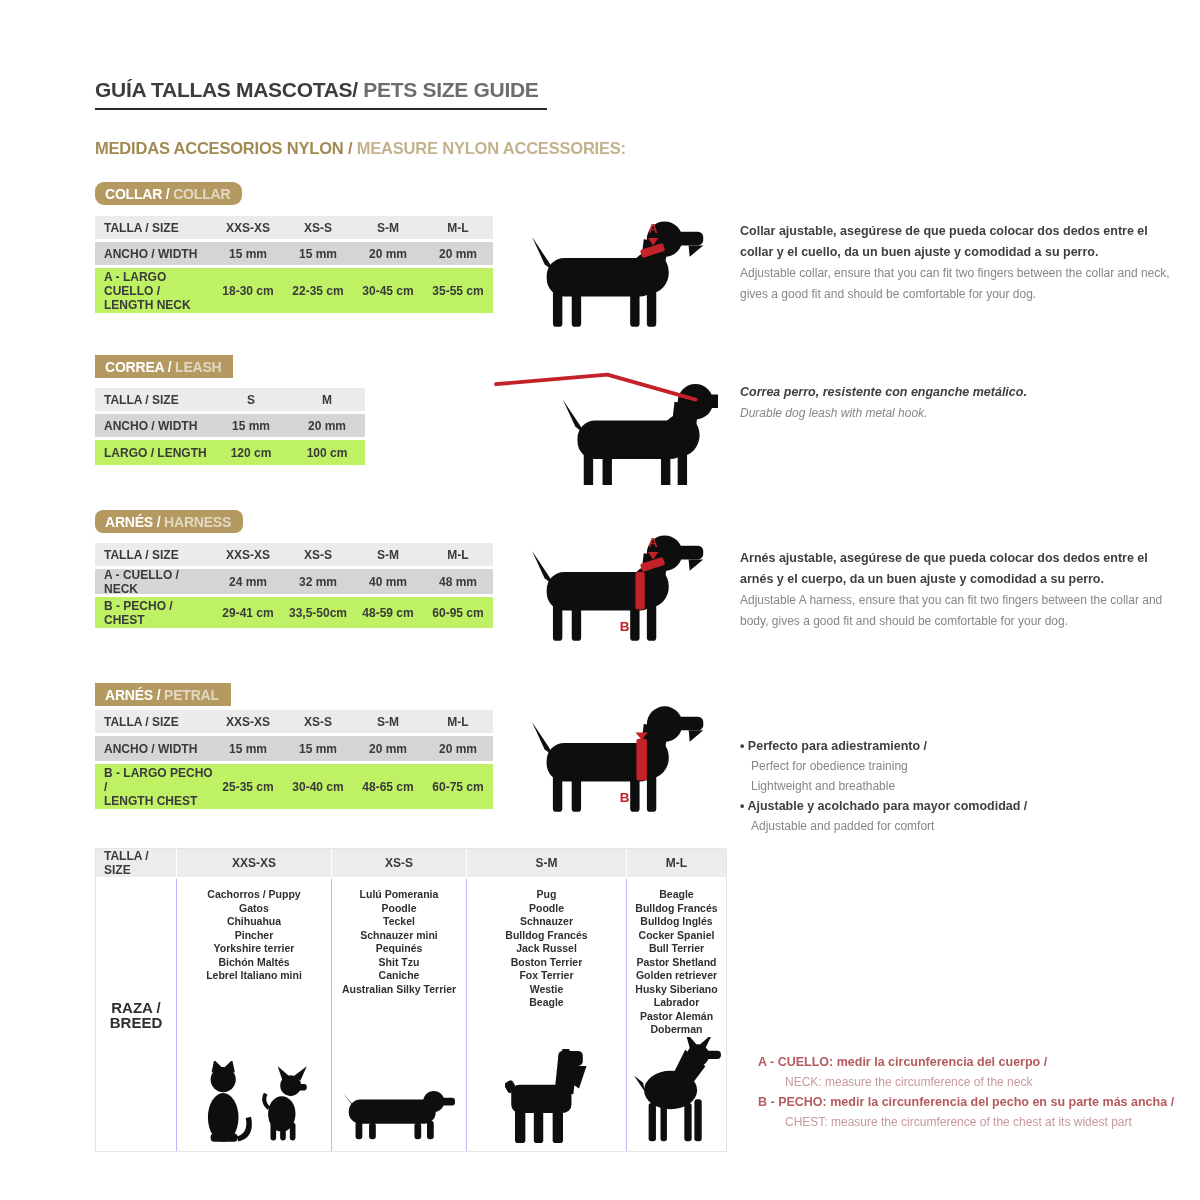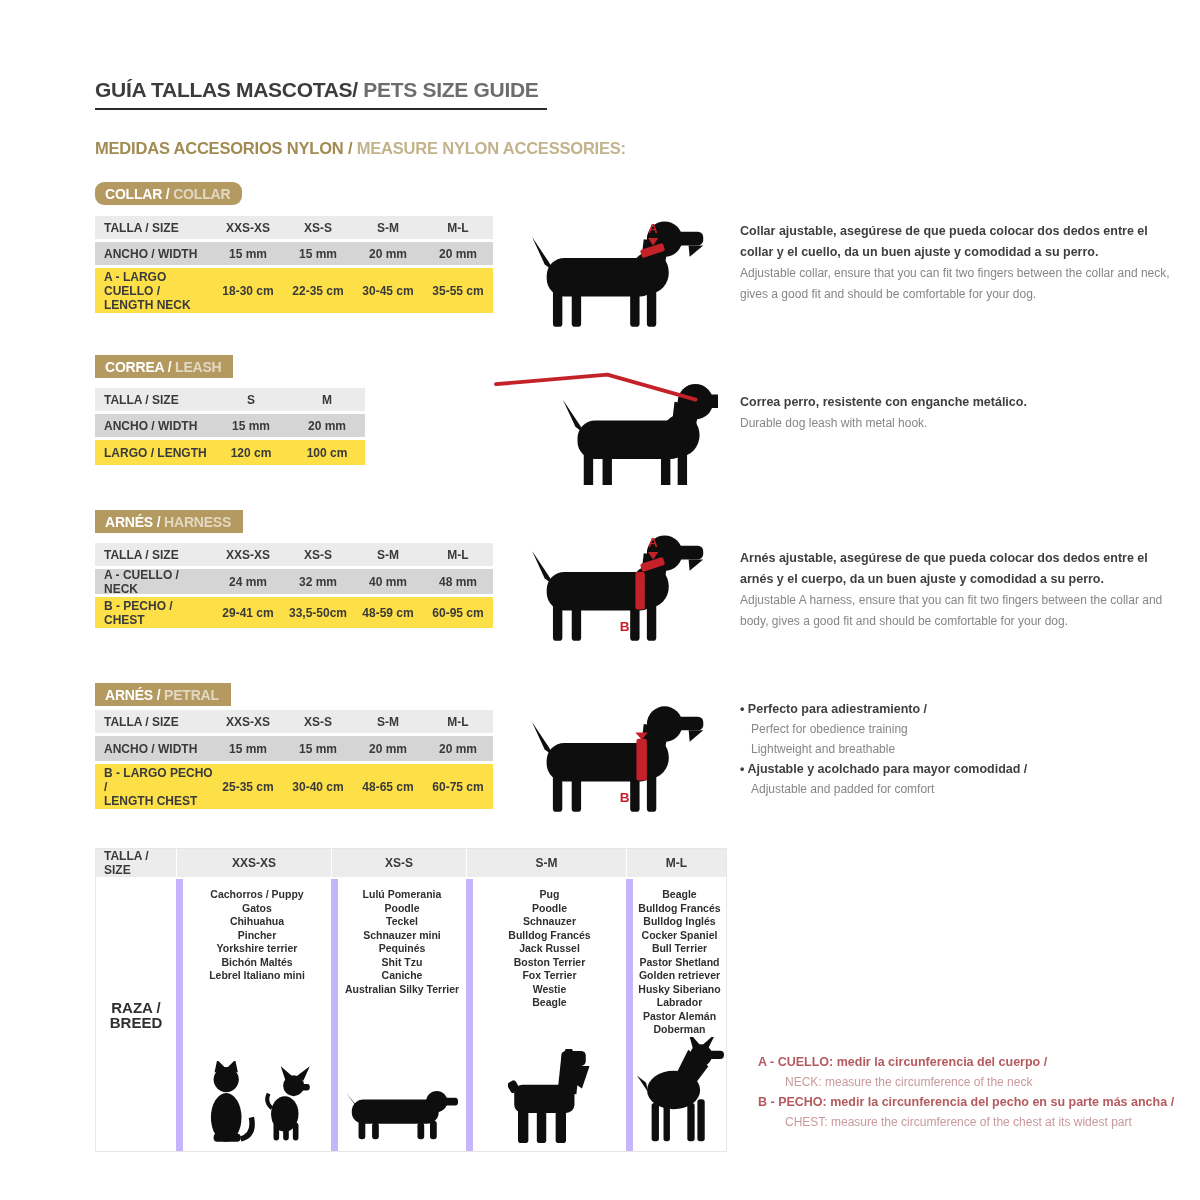--- a/index.html
+++ b/index.html
@@ -22,21 +22,21 @@
 
   
   .tbl{position:absolute;display:grid;}
   .t5{grid-template-columns:118px 70px 70px 70px 70px;}
   .t3{grid-template-columns:118px 76px 76px;}
   .tbl .c{display:flex;align-items:center;justify-content:center;font-size:12px;font-weight:bold;
           color:#3a3a3a;text-align:center;border-bottom:3px solid #fff;white-space:pre-line;line-height:14px;}
   .tbl .lbl{justify-content:flex-start;text-align:left;padding-left:9px;}
   .r0{background:#ebebeb;}
   .r1{background:#d5d5d5;}
-  .r2{background:#fde047;}
+  .r2{background:#bef264;}
 
   
   .desc{position:absolute;left:740px;width:432px;line-height:21px;}
   .desc .es{font-weight:bold;font-size:12.5px;color:#3f3f3f;}
   .desc .en{font-size:12px;color:#868686;}
 
   
   .bullets{position:absolute;left:740px;width:432px;line-height:20px;}
   .bullet-es{font-weight:bold;font-size:12.5px;color:#3f3f3f;}
   .bullet-es::before{content:"\2022  ";color:#3f3f3f;}
@@ -49,21 +49,21 @@
   .leash{stroke:#c42128;stroke-width:4;fill:none;stroke-linecap:round;stroke-linejoin:round;}
   .marker{font-family:"Liberation Sans",sans-serif;font-size:13px;font-weight:bold;fill:#c42128;}
 
   
   .btbl{position:absolute;left:95px;top:848px;display:grid;
         grid-template-columns:80px 155px 135px 160px 100px;grid-template-rows:30px 272px;
         border:1px solid #e6e6e6;}
   .bh{background:#ececec;display:flex;align-items:center;justify-content:center;
       font-size:12px;font-weight:bold;border-bottom:2px solid #fff;border-left:1px solid #fff;}
   .bh:first-child{border-left:none;justify-content:flex-start;padding-left:8px;}
-  .bcol{background:#fff;border-left:7px solid #c4b5fd;display:flex;flex-direction:column;
+  .bcol{background:#fff;border-left:1px solid #c4b5fd;display:flex;flex-direction:column;
         align-items:center;padding-top:9px;box-sizing:border-box;}
   .bcol:nth-child(6){border-left:none;justify-content:center;padding-top:0;}
   .blist{font-size:10.5px;font-weight:bold;color:#2f2f2f;line-height:13.5px;text-align:center;white-space:pre-line;}
   .raza-label{font-size:15px;font-weight:bold;color:#2f2f2f;text-align:center;white-space:pre-line;line-height:15px;}
   .pets{margin-top:auto;margin-bottom:6px;display:flex;align-items:flex-end;gap:8px;}
   .pet-fill{fill:#0e0e0e;}
   .pet-stroke{stroke:#0e0e0e;fill:none;}
 
   
   .notes{position:absolute;left:758px;top:1052px;width:430px;line-height:20px;}
@@ -146,26 +146,26 @@
     <div class="c r1">15 mm</div>
     <div class="c r1">20 mm</div>
     <div class="c lbl r2">LARGO / LENGTH</div>
     <div class="c r2">120 cm</div>
     <div class="c r2">100 cm</div>
   </div>
   <svg class="dogfig" style="left:490px;top:365px;" width="228" height="120" viewBox="-55 -10 235 125">
     <use href="#dog-shape"></use>
     <path class="leash" d="M158,26 L66,0 L-50,10"></path>
   </svg>
-  <div class="desc" style="top:392px;">
+  <div class="desc" style="top:382px;font-style:italic;">
     <div class="es">Correa perro, resistente con enganche metálico.</div>
     <div class="en">Durable dog leash with metal hook.</div>
   </div>
 
-  <div class="tag" style="top:510px;">
+  <div class="tag" style="top:510px;border-radius:8px;">
     <span>ARNÉS / </span><span class="tag-en">HARNESS</span>
   </div>
   <div class="tbl t5" style="left:95px;top:543px;grid-auto-rows:26px 28px 34px;">
     <div class="c lbl r0">TALLA / SIZE</div>
     <div class="c r0">XXS-XS</div>
     <div class="c r0">XS-S</div>
     <div class="c r0">S-M</div>
     <div class="c r0">M-L</div>
     <div class="c lbl r1">A - CUELLO / NECK</div>
     <div class="c r1">24 mm</div>
@@ -215,21 +215,21 @@
     <div class="c r2">60-75 cm</div>
   </div>
   <svg class="dogfig" style="left:532px;top:696px;" width="188" height="122" viewBox="0 0 180 115">
     <use href="#dog-shape"></use>
     <g class="band">
       <rect x="100" y="40" width="10" height="40" rx="2"></rect>
       <polygon points="99,34 111,34 105,41"></polygon>
     </g>
     <text class="marker" x="84" y="101">B</text>
   </svg>
-  <div class="bullets" style="top:699px;">
+  <div class="bullets" style="top:736px;">
     <div class="bullet-es">Perfecto para adiestramiento /</div>
     <div class="bullet-en">Perfect for obedience training</div>
     <div class="bullet-en">Lightweight and breathable</div>
     <div class="bullet-es">Ajustable y acolchado para mayor comodidad /</div>
     <div class="bullet-en">Adjustable and padded for comfort</div>
   </div>
 
   <div class="btbl">
     <div class="bh">TALLA /  SIZE</div>
     <div class="bh">XXS-XS</div>

